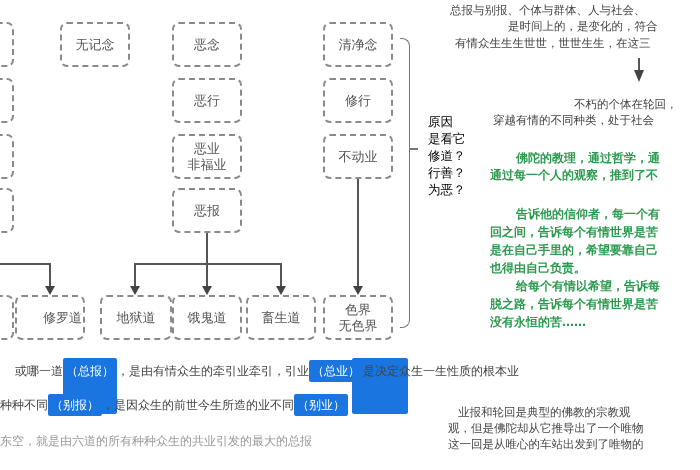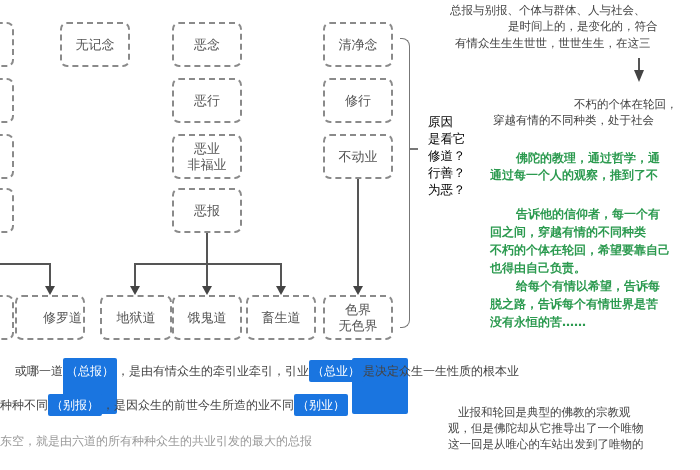--- a/index.html
+++ b/index.html
@@ -108,22 +108,22 @@
 
 <div class="line" style="left:638px;top:58px;width:2px;height:14px;"></div>
 <div class="arrow" style="left:634px;top:70px;border-top-width:12px;"></div>
 
 <div class="rt" style="left:574px;top:97px;">不朽的个体在轮回，</div>
 <div class="rt" style="left:493px;top:113px;">穿越有情的不同种类，处于社会</div>
 
 <div class="green" style="left:516px;top:150px;">佛陀的教理，通过哲学，通</div>
 <div class="green" style="left:490px;top:167px;">通过每一个人的观察，推到了不</div>
 <div class="green" style="left:516px;top:206px;">告诉他的信仰者，每一个有</div>
-<div class="green" style="left:490px;top:224px;">回之间，穿越有情的不同种类</div>
-<div class="green" style="left:490px;top:242px;">不朽的个体在轮回，希望要靠自己</div>
+<div class="green" style="left:490px;top:224px;">回之间，告诉每个有情世界是苦</div>
+<div class="green" style="left:490px;top:242px;">是在自己手里的，希望要靠自己</div>
 <div class="green" style="left:490px;top:260px;">也得由自己负责。</div>
 <div class="green" style="left:516px;top:278px;">给每个有情以希望，告诉每</div>
 <div class="green" style="left:490px;top:296px;text-align:center;">脱之路，告诉每个有情世界是苦</div>
 <div class="green" style="left:490px;top:314px;">没有永恒的苦……</div>
 
 <div class="rt" style="left:458px;top:405px;">业报和轮回是典型的佛教的宗教观</div>
 <div class="rt" style="left:448px;top:421px;">观，但是佛陀却从它推导出了一个唯物</div>
 <div class="rt" style="left:448px;top:437px;">这一回是从唯心的车站出发到了唯物的</div>
 
 <div class="tag-tall" style="left:63px;top:358px;width:54px;height:56px;"></div>

